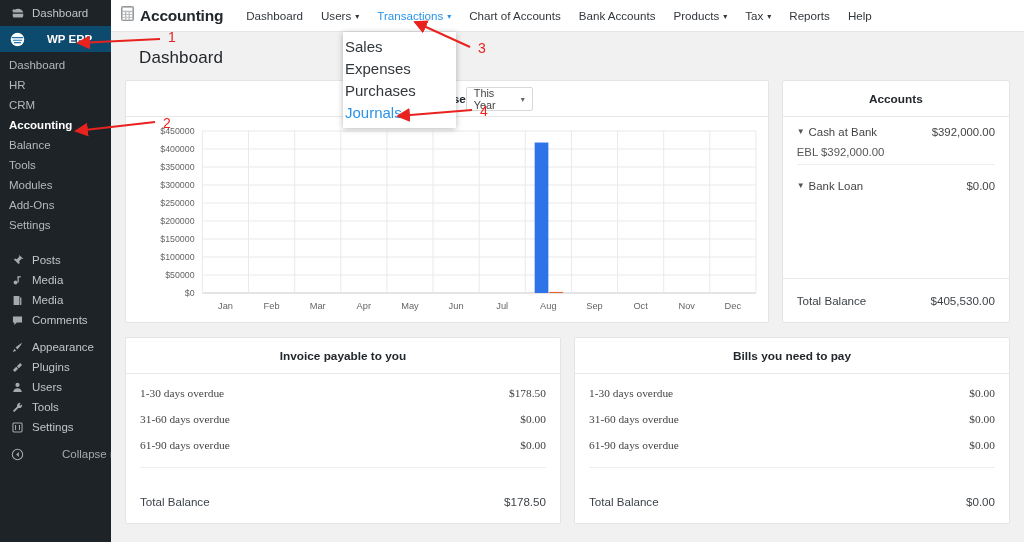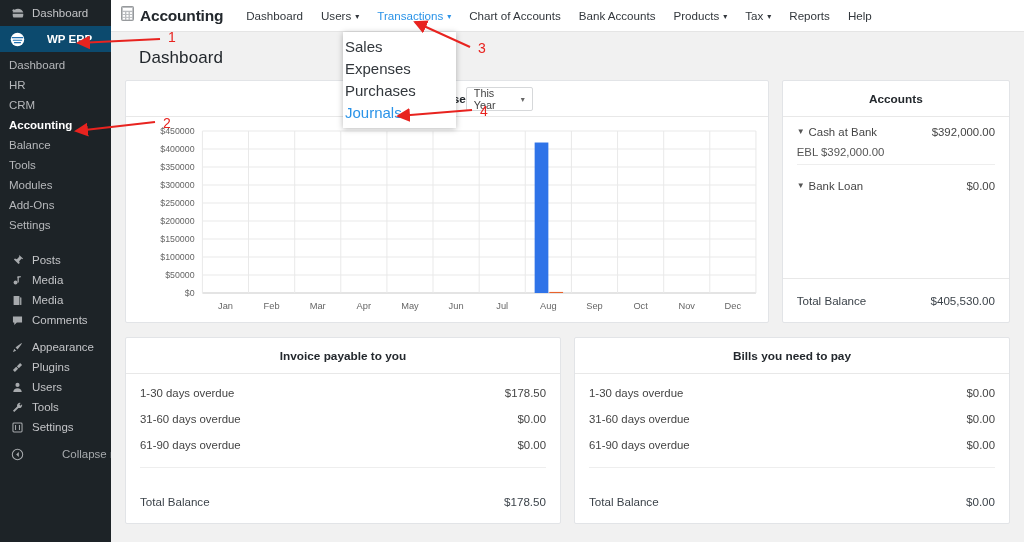--- a/index.html
+++ b/index.html
@@ -156,21 +156,21 @@
     height: 44px; display: flex; align-items: center;
     justify-content: space-between; padding: 0 14px;
     font-size: 11.6px; color: #3c434a;
   }
 
   
   .od-card { width: 441px; height: 187px; display: flex; flex-direction: column; }
   .od-body { flex: 1; padding: 6px 14px 0; }
   .od-row {
     display: flex; align-items: center; justify-content: space-between;
-    height: 26px; font-size: 11.4px; color: #444;
+    height: 26px; font-size: 11.4px; color: #444; font-family: Liberation Serif, serif;
   }
   .od-sep { border-top: 1px solid #eee; margin-top: 9px; }
   .od-foot {
     height: 44px; display: flex; align-items: center;
     justify-content: space-between; padding: 0 14px;
     font-size: 11.6px; color: #3c434a;
   }
 
   
   #annotations {

